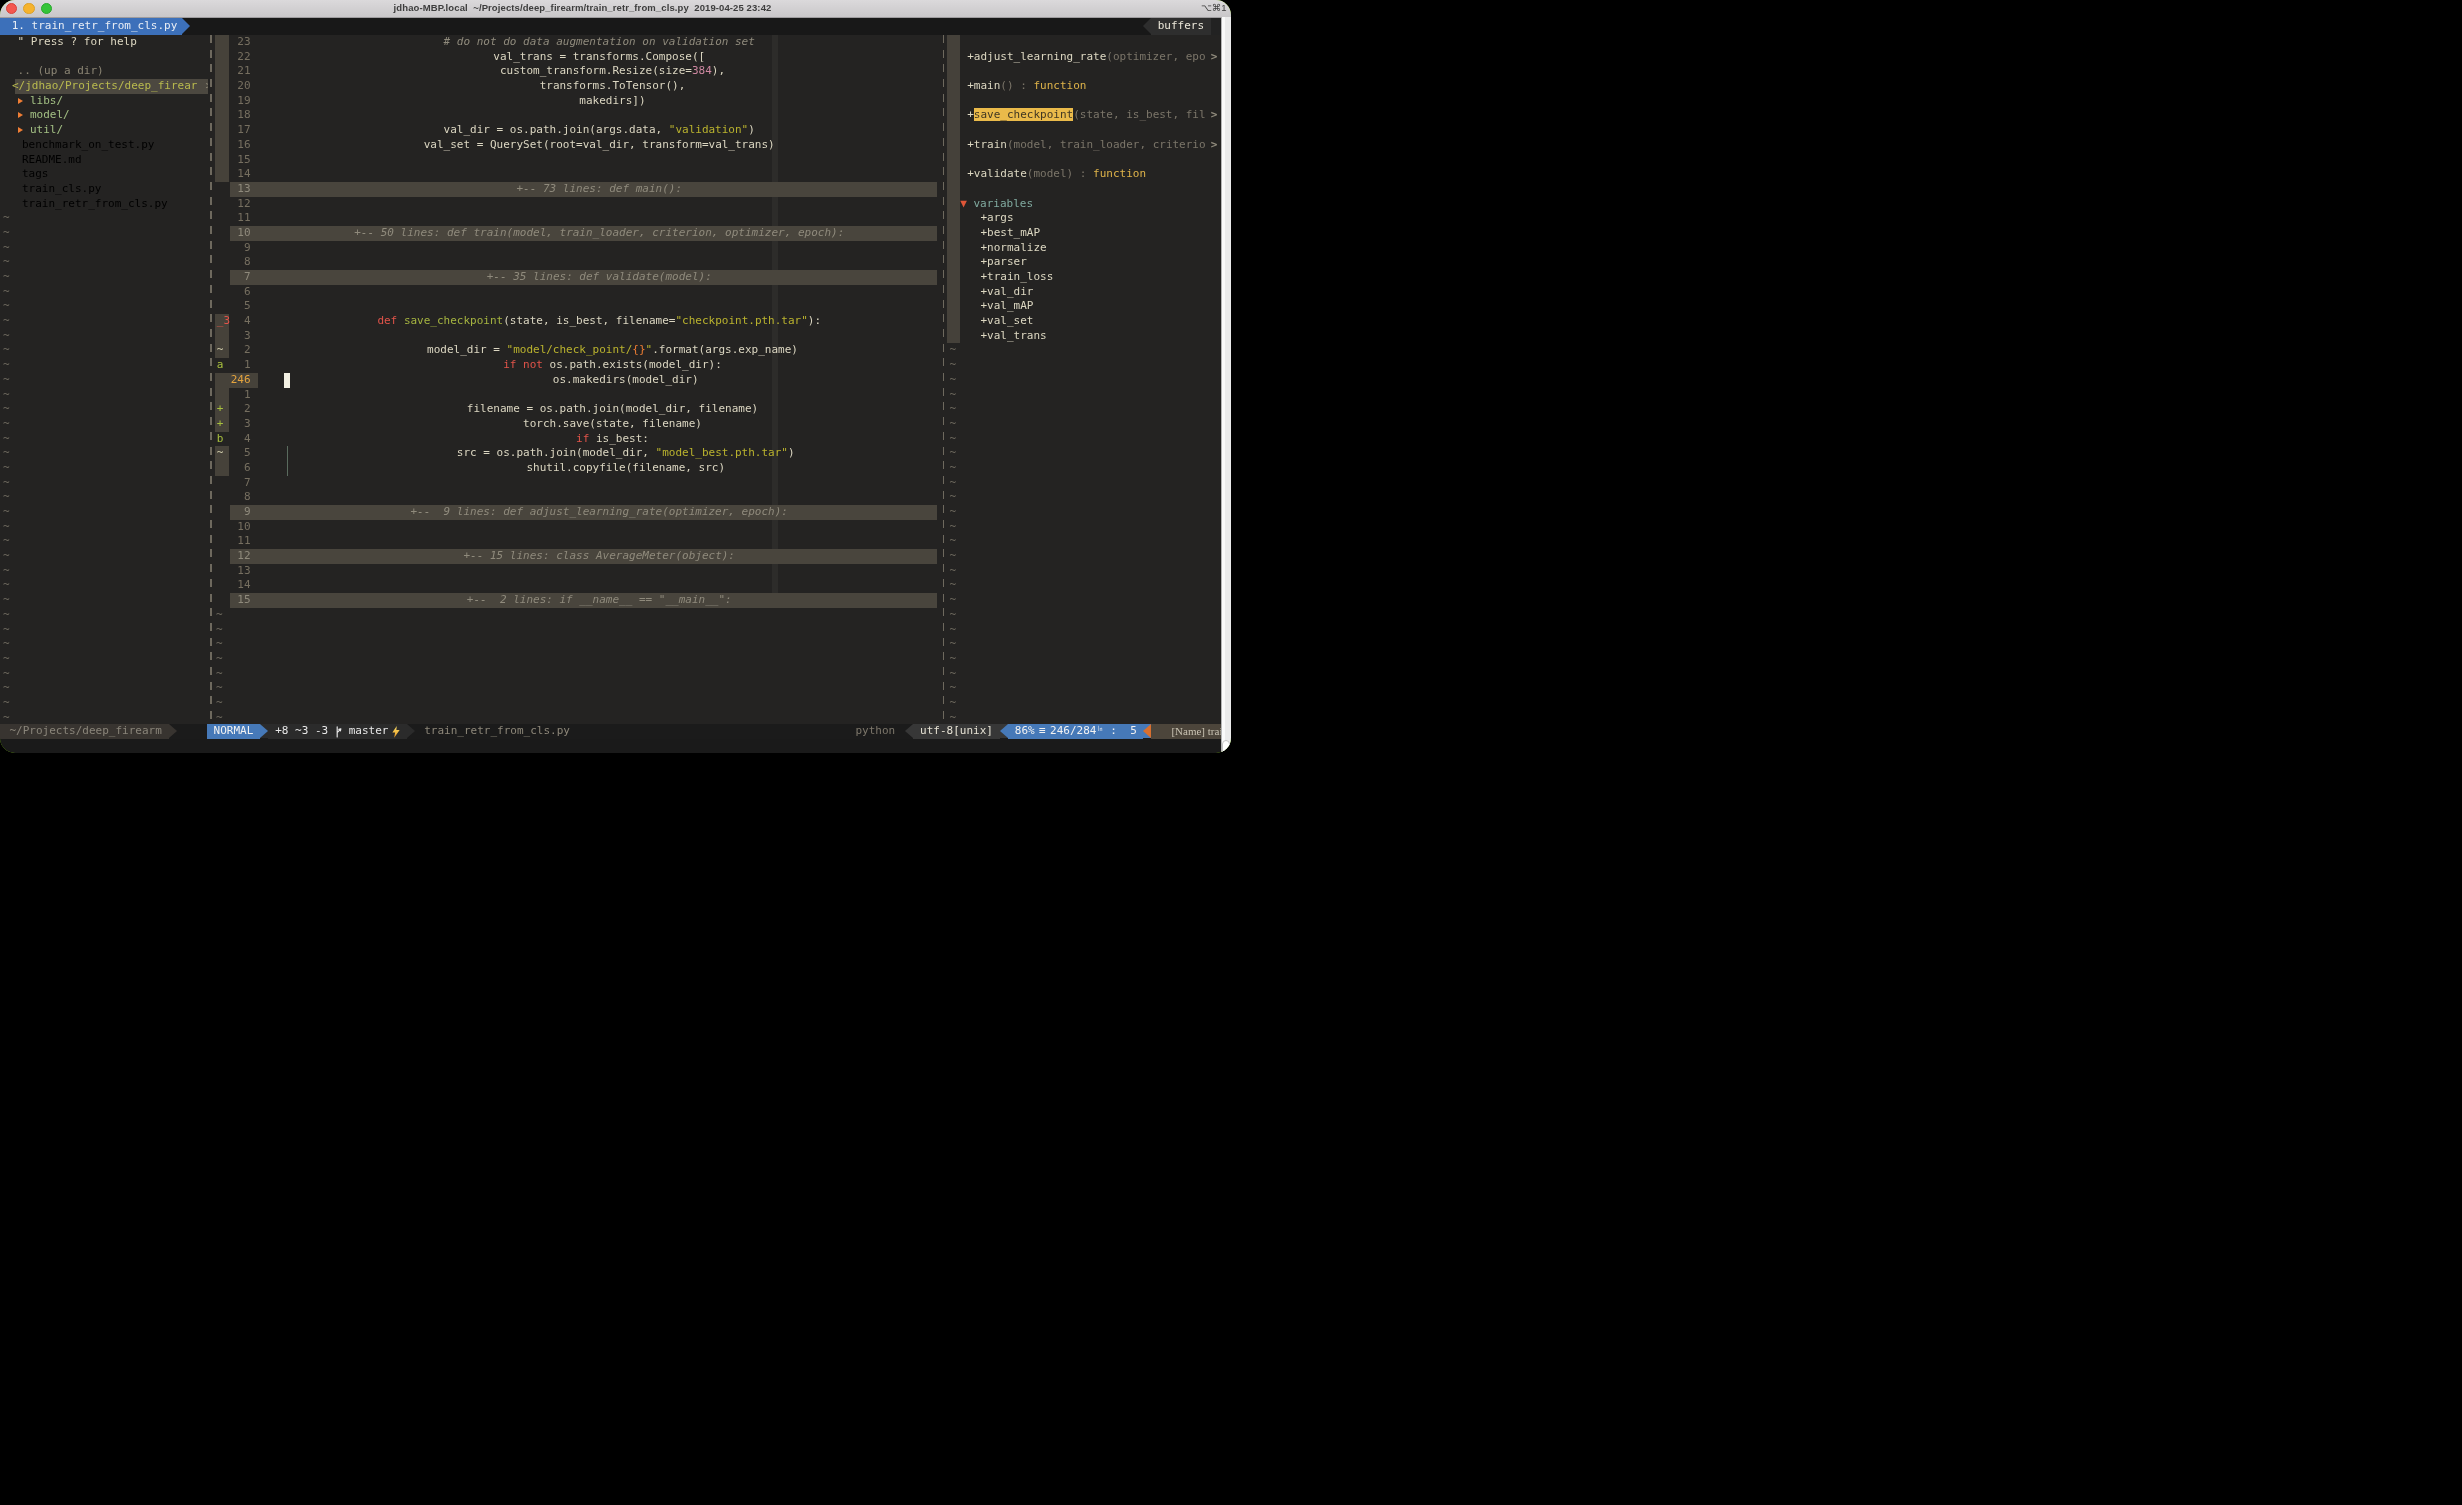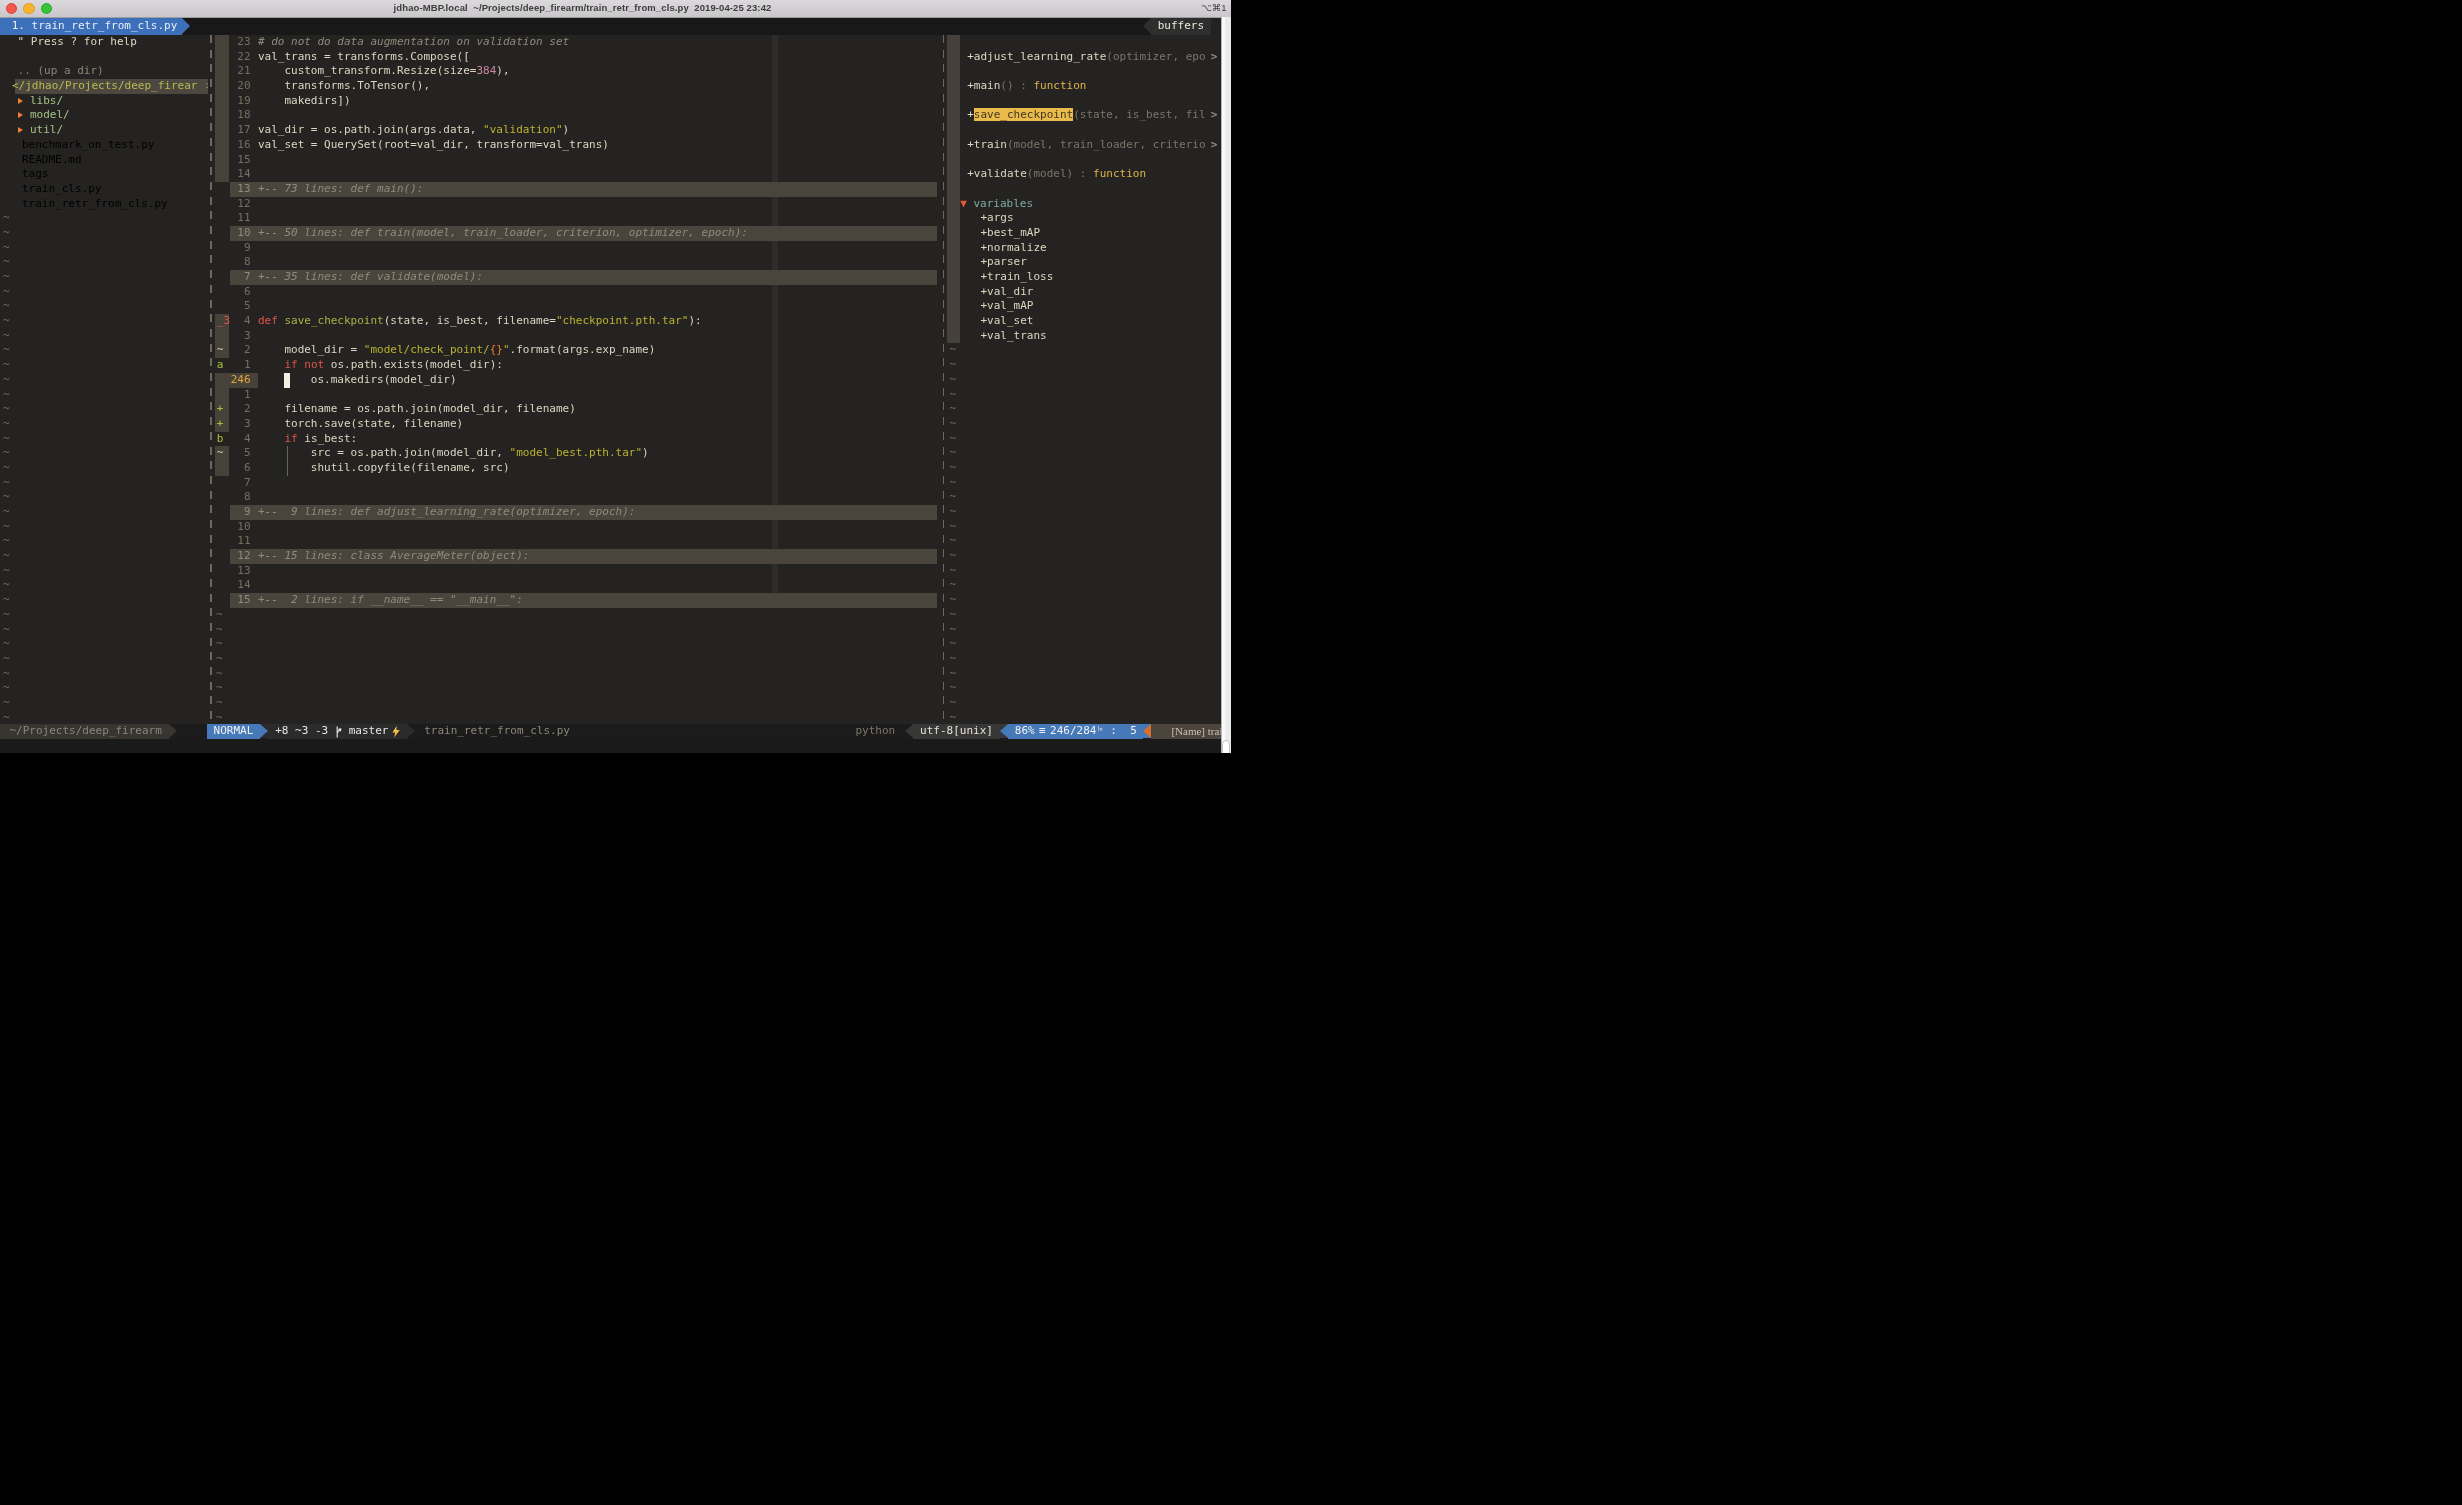--- a/index.html
+++ b/index.html
@@ -1,17 +1,17 @@
 <!DOCTYPE html>
 <html style="font-size:11.7px"><head>
 <meta charset="utf-8">
 <style>
   html,body{margin:0;padding:0;background:#000;}
   .app{position:relative;width:1231px;height:753px;background:#84cc16;overflow:hidden;
-       font-family:"DejaVu Sans Mono",monospace;font-size:11px;line-height:14.7px;}
+       font-family:"DejaVu Sans Mono",monospace;font-size:11px;line-height:14.7px;border-radius:15px;}
   
   .titlebar{position:relative;height:17px;background:linear-gradient(180deg,#dbd9db,#c9c7c9);
     border-bottom:0.7px solid #9e9c9e;display:flex;align-items:center;justify-content:center;
     font-family:"Liberation Sans",sans-serif;font-size:9.5px;color:#3d3d3d;}
   .traffic{position:absolute;left:5.9px;top:0;height:17px;display:flex;align-items:center;gap:5.9px;}
   .tl{width:9.5px;height:9.5px;border-radius:50%;}
   .tl.red{background:#f4574e;border:0.4px solid #d8423b;}
   .tl.yellow{background:#f6b32d;border:0.4px solid #daa02a;}
   .tl.green{background:#35c438;border:0.4px solid #29a82e;}
   .title-text{font-weight:bold;letter-spacing:0.1px;transform:translateX(-33px);white-space:pre;}
@@ -46,21 +46,21 @@
   
   .colorcolumn{position:absolute;left:557px;top:0;width:6.6px;height:572px;background:#2d2c2a;}
   .crow{display:flex;}
   .csign{width:14px;padding-left:2.2px;box-sizing:border-box;flex:none;}
   .csign.cell{background:#46423a;}
   .s-red{color:#e2544a;} .s-green{color:#a8c03e;} .s-cream{color:#cfcbaa;}
   .cnum{width:22px;flex:none;text-align:right;color:#766f60;}
   .cnum.curnum{color:#e5a43e;background:#46423a;}
   .cgap{width:7.3px;flex:none;}
   .crow.cur .cgap,.crow.cur .csign{background:#46423a;}
-  .ctext{position:relative;flex:1;}
+  .ctext{position:relative;flex:1;text-align:center;}
   .crow.fold{background:linear-gradient(90deg,transparent 0 14.7px,#49453d 14.7px 722px,transparent 722px);}
   .crow.fold .ctext,.crow.fold .cnum{color:#8f8a7c;}
   .crow.fold .ctext{font-style:italic;}
   .c-tilde{padding-left:1.5px;color:#6e695e;}
   .cursorblk{position:absolute;top:0;left:26px;width:6.6px;height:14.7px;background:#f3f0e3;z-index:3;}
   .iguide{position:absolute;top:0;left:29px;width:1.5px;height:14.7px;background:#5a6b5e;}
   
   .tk-n{color:#dcd7c2;} .tk-c{color:#8f8a7c;font-style:italic;} .tk-k{color:#e2544a;}
   .tk-f{color:#a5b440;} .tk-s{color:#bab32e;} .tk-d{color:#cd87a0;} .tk-o{color:#ee7d33;}
   

